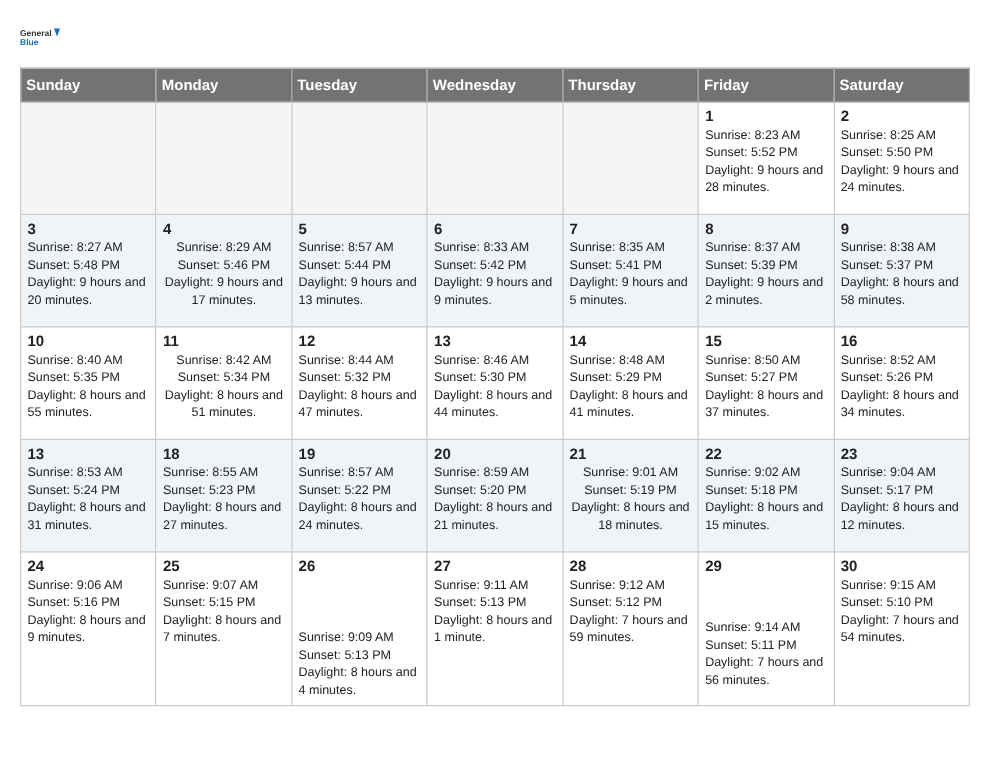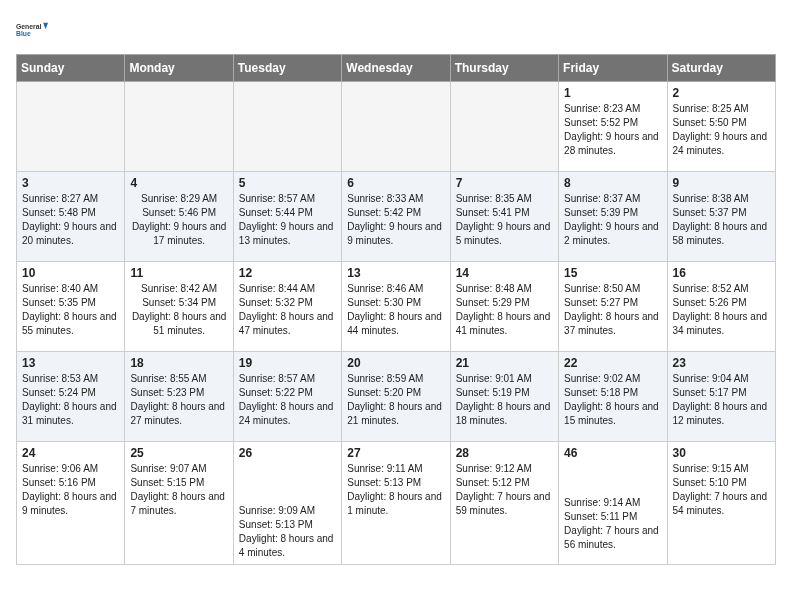--- a/index.html
+++ b/index.html
@@ -238,21 +238,21 @@
 Daylight: 8 hours and 24 minutes.</div>
         </td>
         <td>
           <span class="day-num">20</span>
           <div class="day-info" style="white-space: pre-line;">Sunrise: 8:59 AM
 Sunset: 5:20 PM
 Daylight: 8 hours and 21 minutes.</div>
         </td>
         <td>
           <span class="day-num">21</span>
-          <div class="day-info" style="white-space: pre-line;">Sunrise: 9:01 AM
+          <div class="day-info" style="white-space: pre-line; text-align: center;">Sunrise: 9:01 AM
 Sunset: 5:19 PM
 Daylight: 8 hours and 18 minutes.</div>
         </td>
         <td>
           <span class="day-num">22</span>
           <div class="day-info" style="white-space: pre-line;">Sunrise: 9:02 AM
 Sunset: 5:18 PM
 Daylight: 8 hours and 15 minutes.</div>
         </td>
         <td>
@@ -287,21 +287,21 @@
 Sunset: 5:13 PM
 Daylight: 8 hours and 1 minute.</div>
         </td>
         <td>
           <span class="day-num">28</span>
           <div class="day-info" style="white-space: pre-line;">Sunrise: 9:12 AM
 Sunset: 5:12 PM
 Daylight: 7 hours and 59 minutes.</div>
         </td>
         <td>
-          <span class="day-num">46</span>
+          <span class="day-num">29</span>
           <div class="day-info" style="white-space: pre-line; margin-top: 36px;">Sunrise: 9:14 AM
 Sunset: 5:11 PM
 Daylight: 7 hours and 56 minutes.</div>
         </td>
         <td>
           <span class="day-num">30</span>
           <div class="day-info" style="white-space: pre-line;">Sunrise: 9:15 AM
 Sunset: 5:10 PM
 Daylight: 7 hours and 54 minutes.</div>
         </td>

